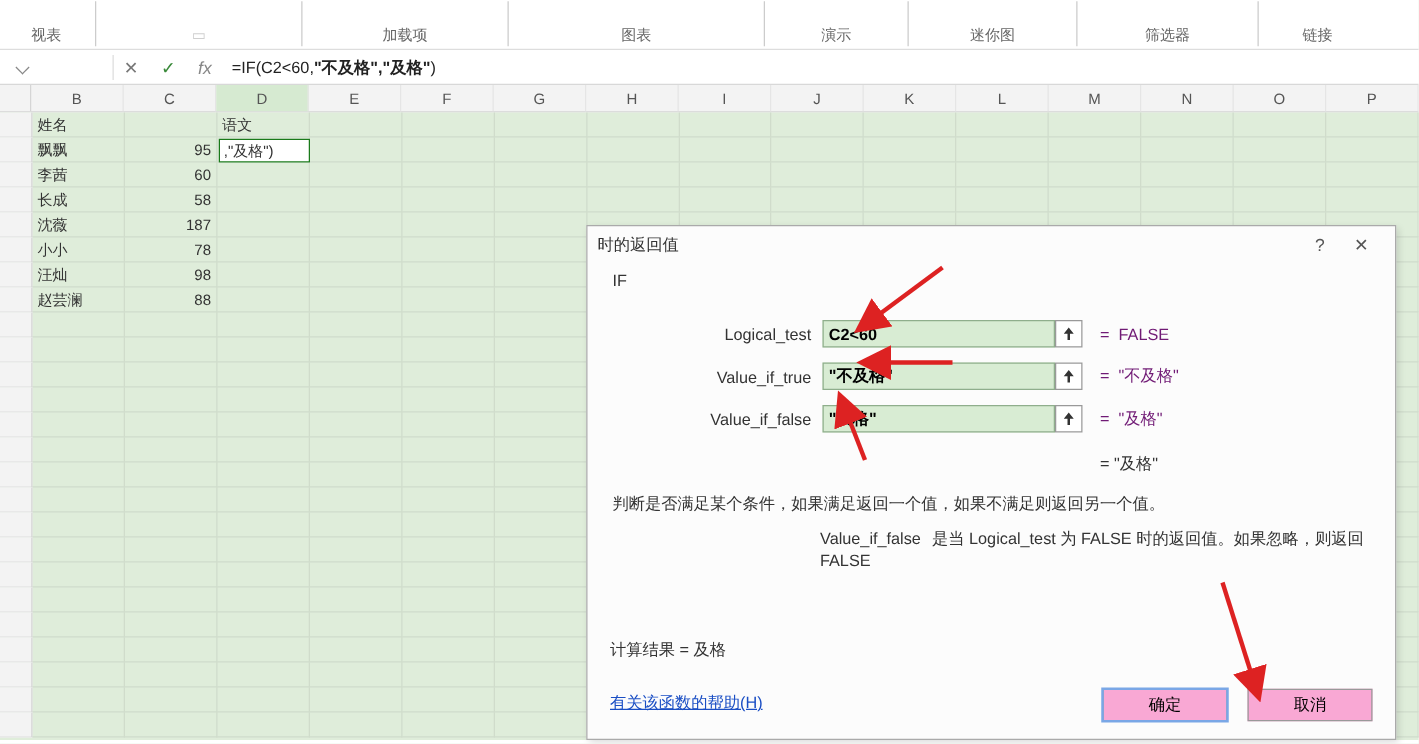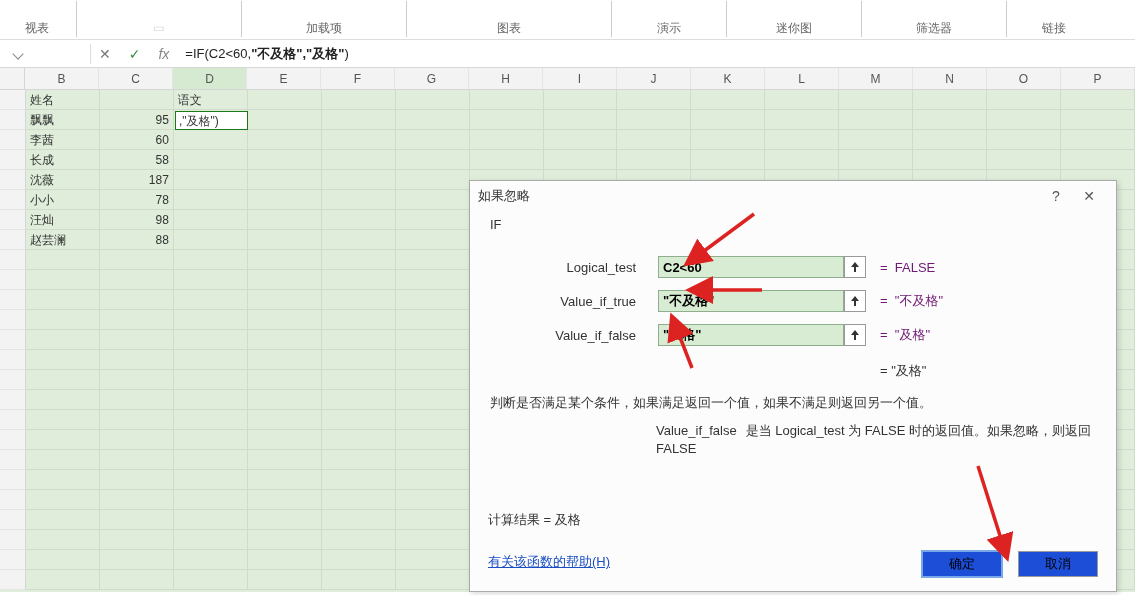--- a/index.html
+++ b/index.html
@@ -38,32 +38,32 @@
 
   
   .dlg { position:absolute; left:469px; top:180px; width:648px; height:412px; background:#fcfcfc; border:1px solid #aaa; box-shadow:2px 2px 6px rgba(0,0,0,.15);}
   .dlg .title { height:30px; display:flex; align-items:center; padding:0 8px; font-size:13px; color:#333;}
   .dlg .title .spacer { flex:1;}
   .dlg .title .q { width:28px; text-align:center; color:#555; font-size:14px;}
   .dlg .title .x { width:38px; text-align:center; color:#555; font-size:14px;}
   .dlg .w { padding:4px 18px 0 18px;}
   .dlg .fn { font-size:13px; margin:2px 0 18px 2px;}
   .dlg .argrow { display:flex; align-items:center; height:34px;}
-  .dlg .arglbl { width:170px; text-align:right; padding-right:22px; font-size:13px; color:#333;}
+  .dlg .arglbl { width:170px; text-align:right; padding-right:9px; font-size:13px; color:#333;}
   .dlg .argin { width:186px; height:22px; border:1px solid #8fae8c; background:#d8ecd3; padding:0 4px; font-size:13px;font-weight:bold;}
   .dlg .argbtn { width:22px; height:22px; border:1px solid #999; margin-left:0; display:flex; align-items:center; justify-content:center; background:#fff;}
   .dlg .argeq { margin-left:14px; font-size:13px; color:#701a75;}
   .dlg .resrow { padding-left:392px; font-size:13px; color:#333; margin-top:10px;}
   .dlg .desc1 { font-size:13px; margin:14px 0 10px 2px; color:#333;}
   .dlg .desc2 { font-size:13px; margin:6px 0 0 0; padding-left:168px; color:#333; line-height:18px;}
   .dlg .desc2 .lbl2 { display:inline-block; width:86px;}
   .dlg .calcres { position:absolute; left:18px; bottom:62px; font-size:13px;}
   .dlg .help { position:absolute; left:18px; bottom:20px; font-size:13px; color:#1a4ec4; text-decoration:underline;}
   .dlg .btns { position:absolute; right:18px; bottom:14px; display:flex; gap:16px;}
-  .dlg .btns button { width:80px; height:26px; border:1px solid #999; background:#1d4ed8; font-size:13px;}
+  .dlg .btns button { width:100px; height:26px; border:1px solid #999; background:#f9a8d4; font-size:13px;}
   .dlg .btns button.def { outline:2px solid #7aa7e6; outline-offset:-1px;}
 
   
   .arrow { position:absolute; pointer-events:none;}
   .arrow svg { overflow:visible;}
 </style>
 </head>
 <body>
 
 <div class="ribbon-row" id="ribbon-row">
@@ -611,21 +611,21 @@
       <div class="cell"></div>
       <div class="cell"></div>
       <div class="cell"></div>
       <div class="cell"></div>
       <div class="cell"></div>
     </div>
   </div>
 
 <div class="dlg">
   <div class="title">
-    <span>如果忽略</span>
+    <span>时的返回值</span>
     <span class="spacer"></span>
     <span class="q">?</span>
     <span class="x">✕</span>
   </div>
   <div class="w">
     <div class="fn">IF</div>
     <div id="argrows">
         <div class="argrow">
           <div class="arglbl">Logical_test</div>
           <input class="argin" value="C2&lt;60" style="">

